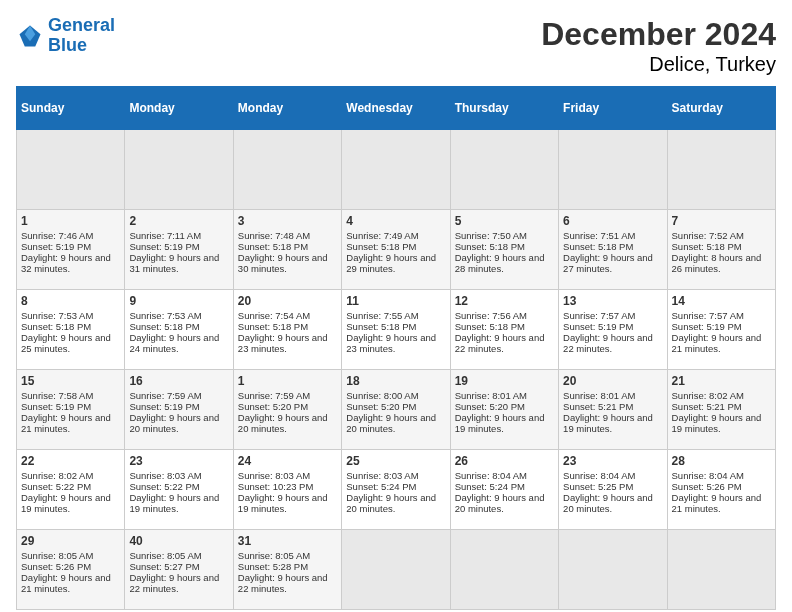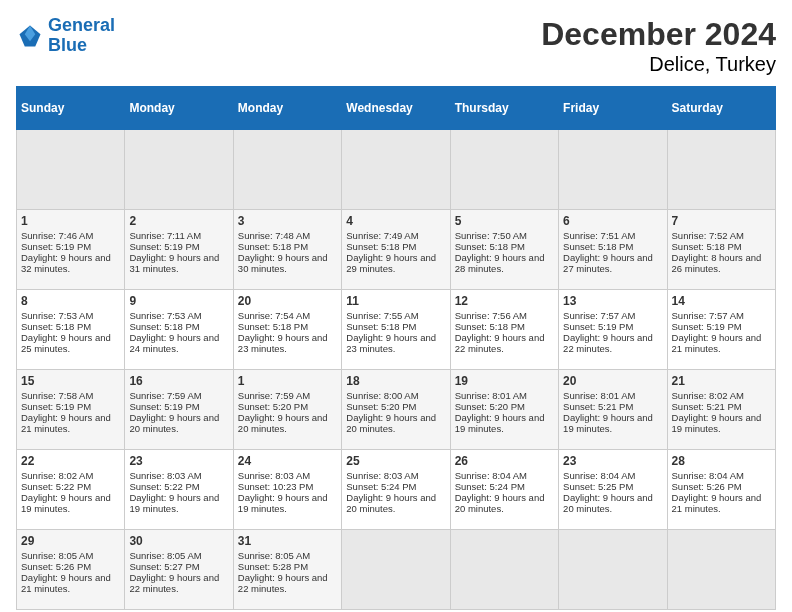--- a/index.html
+++ b/index.html
@@ -304,21 +304,21 @@
       </td>
       </tr>
       <tr>
         <td>
         <span class="day-num">29</span>
         <span>Sunrise: 8:05 AM</span><br>
         <span>Sunset: 5:26 PM</span><br>
         <span>Daylight: 9 hours and 21 minutes.</span>
       </td>
         <td>
-        <span class="day-num">30</span>
+        <span class="day-num">40</span>
         <span>Sunrise: 8:05 AM</span><br>
         <span>Sunset: 5:27 PM</span><br>
         <span>Daylight: 9 hours and 22 minutes.</span>
       </td>
         <td>
         <span class="day-num">31</span>
         <span>Sunrise: 8:05 AM</span><br>
         <span>Sunset: 5:28 PM</span><br>
         <span>Daylight: 9 hours and 22 minutes.</span>
       </td>

